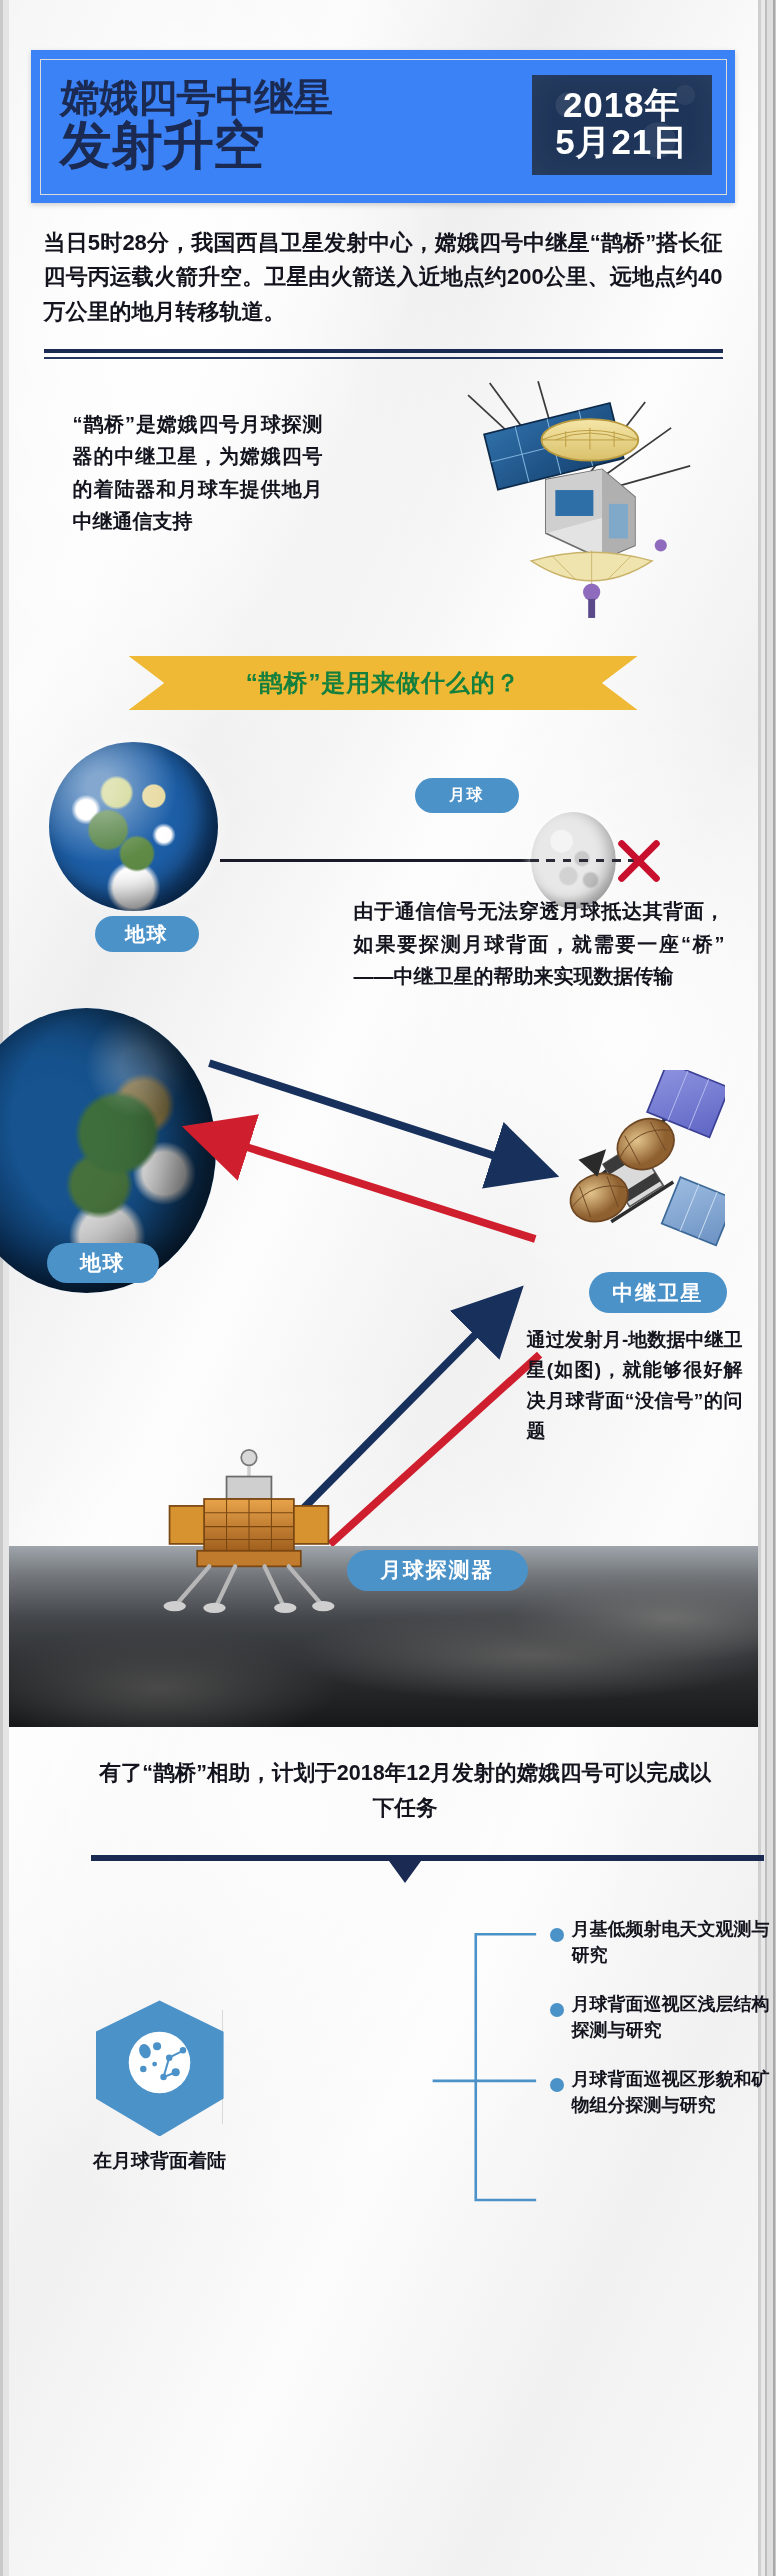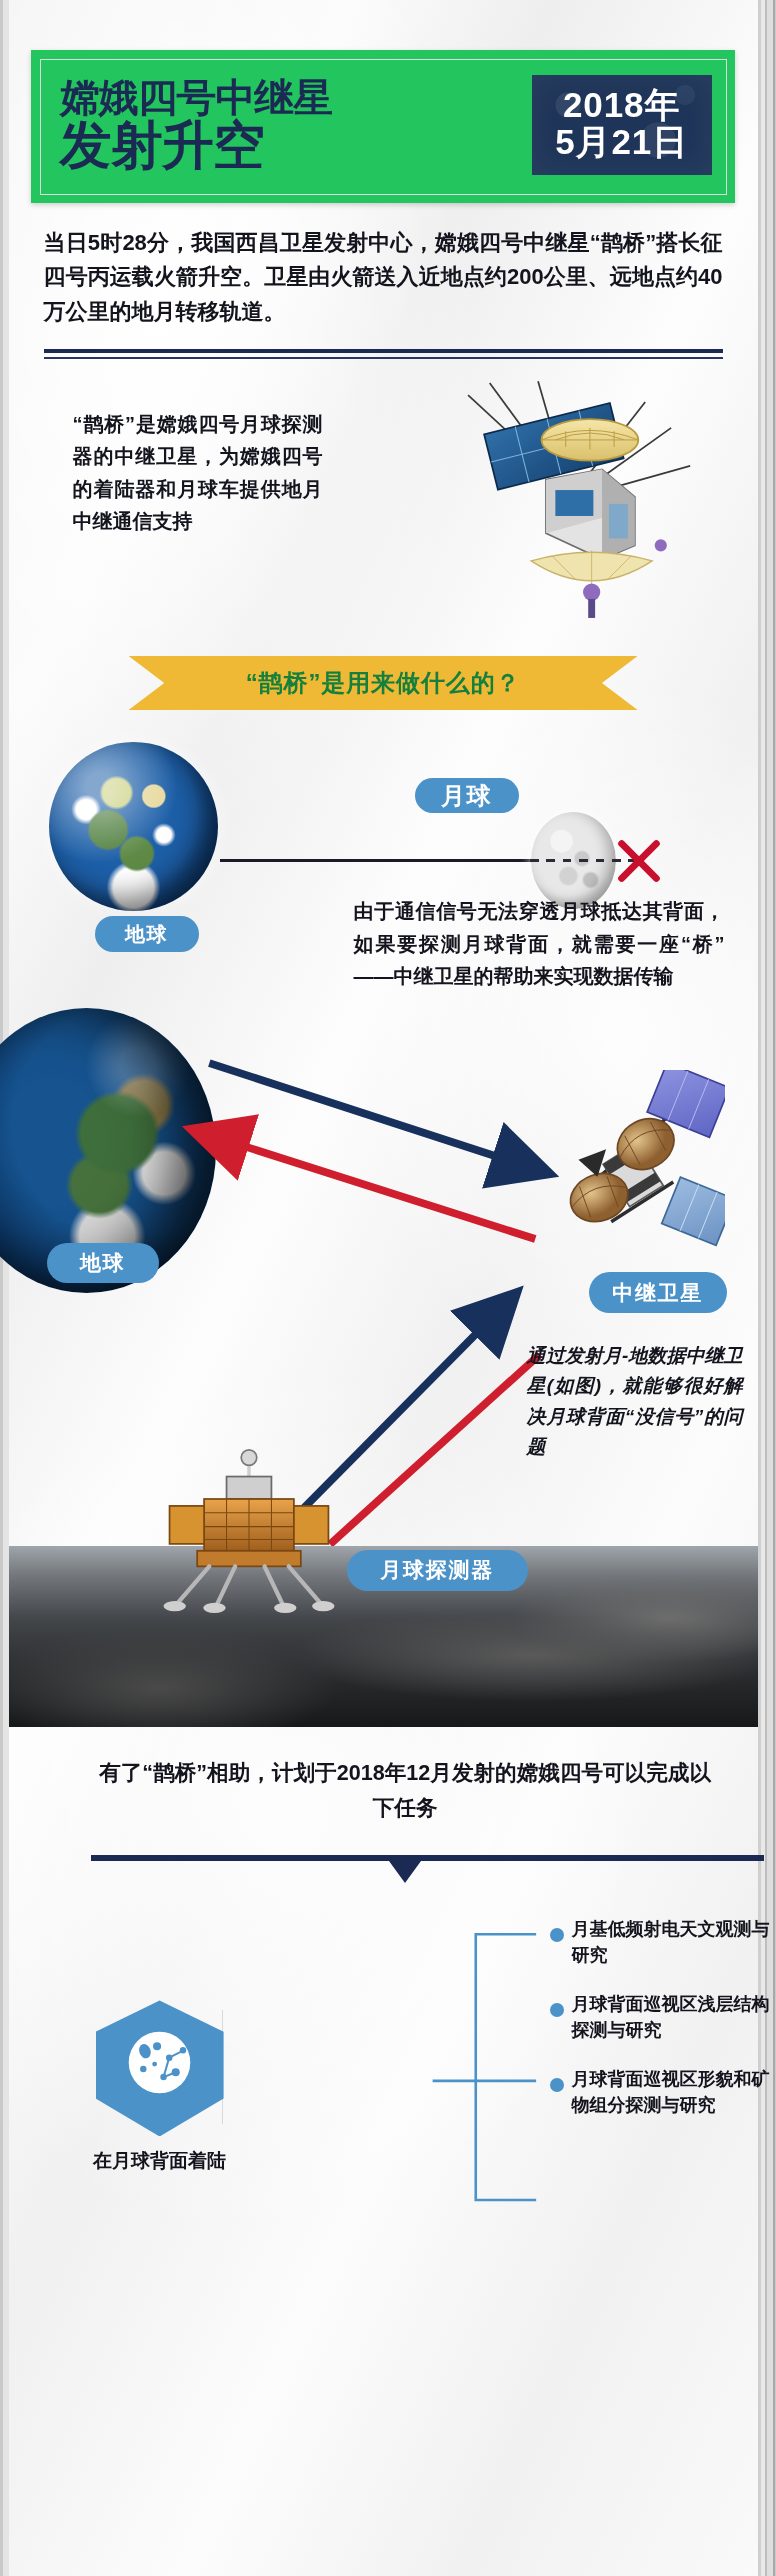--- a/index.html
+++ b/index.html
@@ -49,21 +49,21 @@
     position:absolute; top:0; left:0; width:8.6px; height:2576px;
     background: linear-gradient(90deg,#c9c9c9 0 2.6px,#e4e4e4 2.6px 8.6px);
   }
 
   .content { position:absolute; left:8.6px; top:0; width:749px; }
 
   
   .header-card {
     position:relative;
     margin:50px 22.4px 0 22.4px;
-    background:#22c55e;
+    background:#3b82f6;
     padding:8.6px;
     box-shadow: 0 1.7px 5.2px rgba(0,0,0,.18);
   }
   .header-inner {
     border:0.9px solid #dcdcdc;
     padding:15.5px 14px 19px 19px;
     display:flex;
     align-items:center;
     justify-content:space-between;
     gap:8.6px;
@@ -190,21 +190,21 @@
   .signal-dash {
     position:absolute; left:521px; top:126px; width:112px; height:2.6px;
     background: repeating-linear-gradient(90deg,#2a2a36 0 8.6px, transparent 8.6px 16.4px);
   }
   .xmark { position:absolute; left:604px; top:102px; width:52px; height:52px; }
   .pill {
     display:inline-flex; align-items:center; justify-content:center;
     background:#4b92c9; color:#fff; font-weight:bold;
     border-radius:862px; letter-spacing:1.7px;
   }
-  .pill-moon  { position:absolute; left:406px; top:45px;  width:104px; height:35px; font-size:24px; }
+  .pill-moon  { position:absolute; left:406px; top:45px;  width:104px; height:35px; font-size:16px; }
   .pill-earth { position:absolute; left:86px; top:183px; width:104px; height:36px; font-size:20px; }
   .em-text {
     position:absolute; left:345px; top:162px; width:371px;
     font-size:20px; line-height:1.62; font-weight:bold; color:#14141e; text-align:justify;
   }
 
   
   .relay-section { position:relative; height:526px; margin-top:1.7px; }
   .earth-big {
     position:absolute; left:-52px; top:-12px; width:259px; height:285px;
@@ -215,22 +215,22 @@
       radial-gradient(circle at 55% 62%, #46713c 0 12%, rgba(0,0,0,0) 15%),
       radial-gradient(circle at 72% 34%, #8c7b4a 0 9%, rgba(0,0,0,0) 12%),
       radial-gradient(circle at 80% 58%, #e8e8e8 0 8%, rgba(0,0,0,0) 12%),
       radial-gradient(circle at 58% 80%, #d8d8d8 0 10%, rgba(0,0,0,0) 14%),
       radial-gradient(circle at 66% 40%, #16538f 0 48%, #0a2f58 74%, #04131f 100%);
     box-shadow: inset -35px -8.6px 60px rgba(0,0,0,.8);
   }
   .pill-earth2 { position:absolute; left:38px; top:223px; width:112px; height:40px; font-size:21px; }
   .pill-relay  { position:absolute; left:580px; top:252px; width:138px; height:41px; font-size:21px; }
   .relay-text {
-    position:absolute; left:518px; top:321px; width:216px;
-    font-size:19px; line-height:1.6; font-weight:bold; color:#14141e; text-align:justify;font-style:italic;
+    position:absolute; left:518px; top:305px; width:216px;
+    font-size:19px; line-height:1.6; font-weight:bold; color:#14141e; text-align:justify;
   }
   .relay-sat { position:absolute; left:535px; top:50px; width:181px; height:190px; }
   .arrows-svg { position:absolute; left:0; top:0; width:749px; height:526px; }
 
   
   .moon-surface {
     position:relative;
     height:181px;
     margin:0 0 0 0;
     background:

